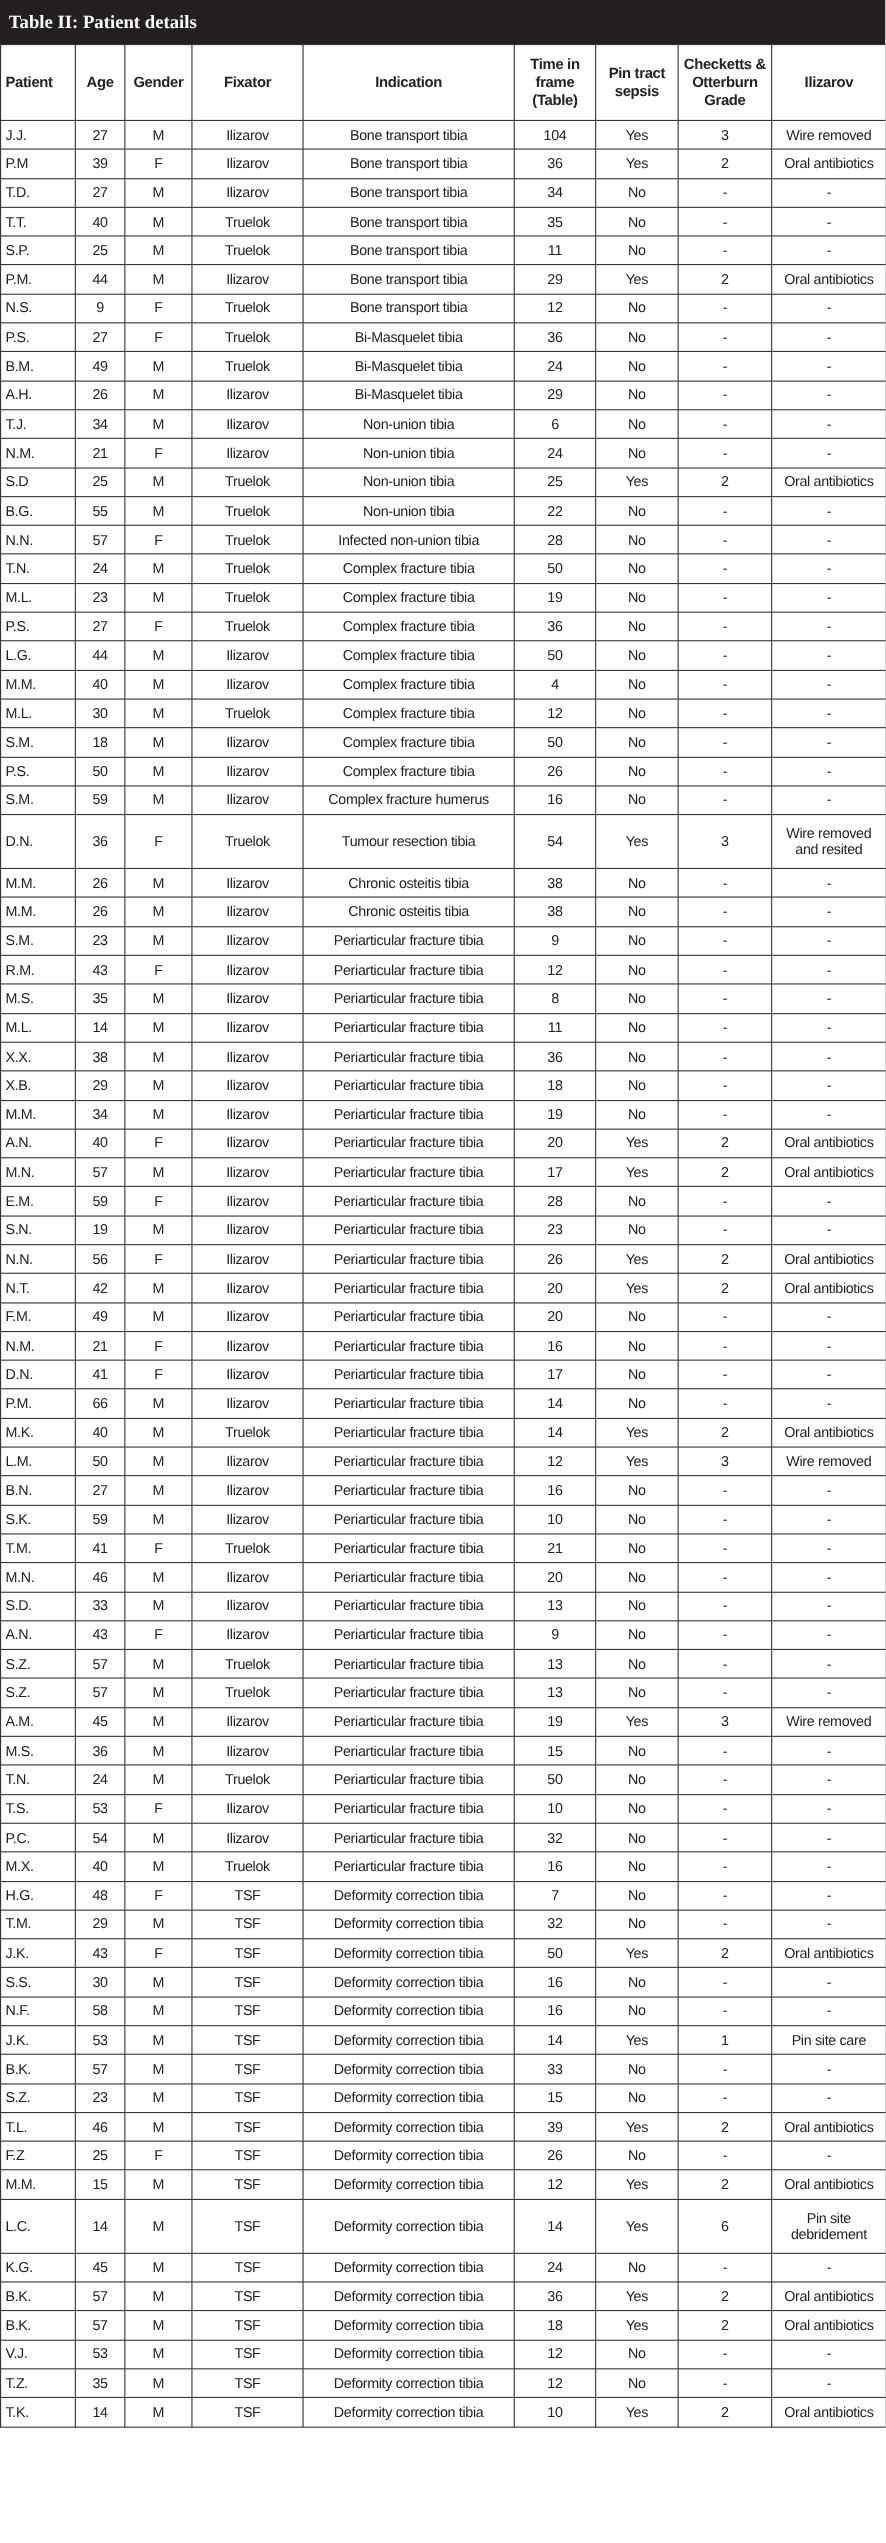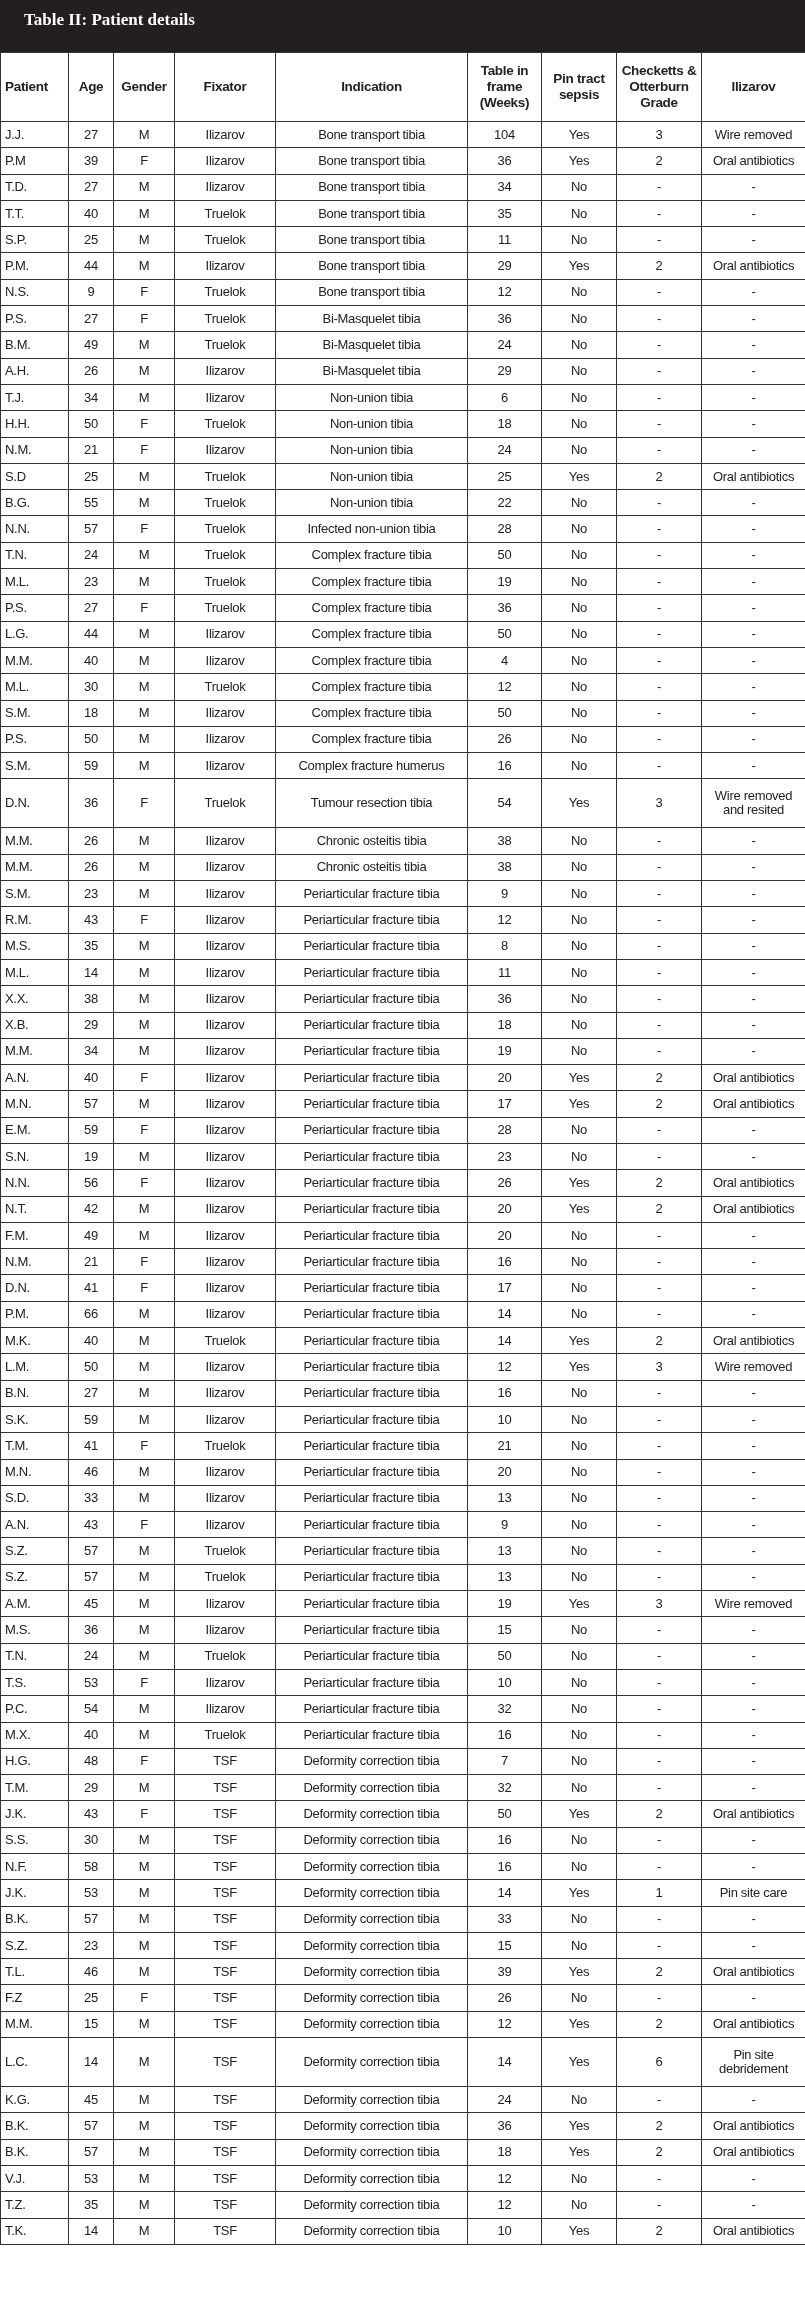--- a/index.html
+++ b/index.html
@@ -1,17 +1,17 @@
 <!DOCTYPE html>
 <html><head>
 <meta charset="utf-8">
 <style>
   html, body { margin: 0; padding: 0; background: #ffffff; }
   body { width: 805px; height: 2312px; overflow: hidden; font-family: "Liberation Sans", sans-serif; color: #222; }
-  .title-bar { height: 52px; background: #231f20; color: #fff; font-family: "Liberation Serif", serif; font-weight: bold; font-size: 17px; line-height: 40px; padding-left: 24px; box-sizing: border-box; }
+  .title-bar { height: 40px; background: #231f20; color: #fff; font-family: "Liberation Serif", serif; font-weight: bold; font-size: 17px; line-height: 40px; padding-left: 8px; box-sizing: border-box; }
   table { border-collapse: collapse; width: 805px; table-layout: fixed; }
   th, td { border: 1.5px solid #333; text-align: center; padding: 0 2px; overflow: hidden; }
   th { height: 68px; font-size: 13.5px; font-weight: bold; line-height: 16px; letter-spacing: -0.3px; }
   td { height: 25.3px; font-size: 13px; line-height: 14px; letter-spacing: -0.3px; }
   td.tall { height: 48px; }
   td.left, th.left { text-align: left; padding-left: 4px; }
   col.c1 { width: 68px; } col.c2 { width: 45px; } col.c3 { width: 61px; } col.c4 { width: 101px; }
   col.c5 { width: 192px; } col.c6 { width: 74px; } col.c7 { width: 75px; } col.c8 { width: 85px; } col.c9 { width: 104px; }
 </style>
 </head>
@@ -31,21 +31,21 @@
       <col class="c8">
       <col class="c9">
   </colgroup>
   <thead>
     <tr>
       <th class="left">Patient</th>
       <th>Age</th>
       <th>Gender</th>
       <th>Fixator</th>
       <th>Indication</th>
-      <th>Table in frame (Weeks)</th>
+      <th>Time in frame (Table)</th>
       <th>Pin tract sepsis</th>
       <th>Checketts &amp; Otterburn Grade</th>
       <th>Ilizarov</th>
     </tr>
   </thead>
   <tbody id="tbody">
       <tr>
         <td class="left">J.J.</td>
         <td>27</td>
         <td>M</td>
@@ -155,31 +155,20 @@
         <td>-</td>
         <td>-</td>
       </tr>
       <tr>
         <td class="left">T.J.</td>
         <td>34</td>
         <td>M</td>
         <td>Ilizarov</td>
         <td>Non-union tibia</td>
         <td>6</td>
-        <td>No</td>
-        <td>-</td>
-        <td>-</td>
-      </tr>
-      <tr>
-        <td class="left">H.H.</td>
-        <td>50</td>
-        <td>F</td>
-        <td>Truelok</td>
-        <td>Non-union tibia</td>
-        <td>18</td>
         <td>No</td>
         <td>-</td>
         <td>-</td>
       </tr>
       <tr>
         <td class="left">N.M.</td>
         <td>21</td>
         <td>F</td>
         <td>Ilizarov</td>
         <td>Non-union tibia</td>

